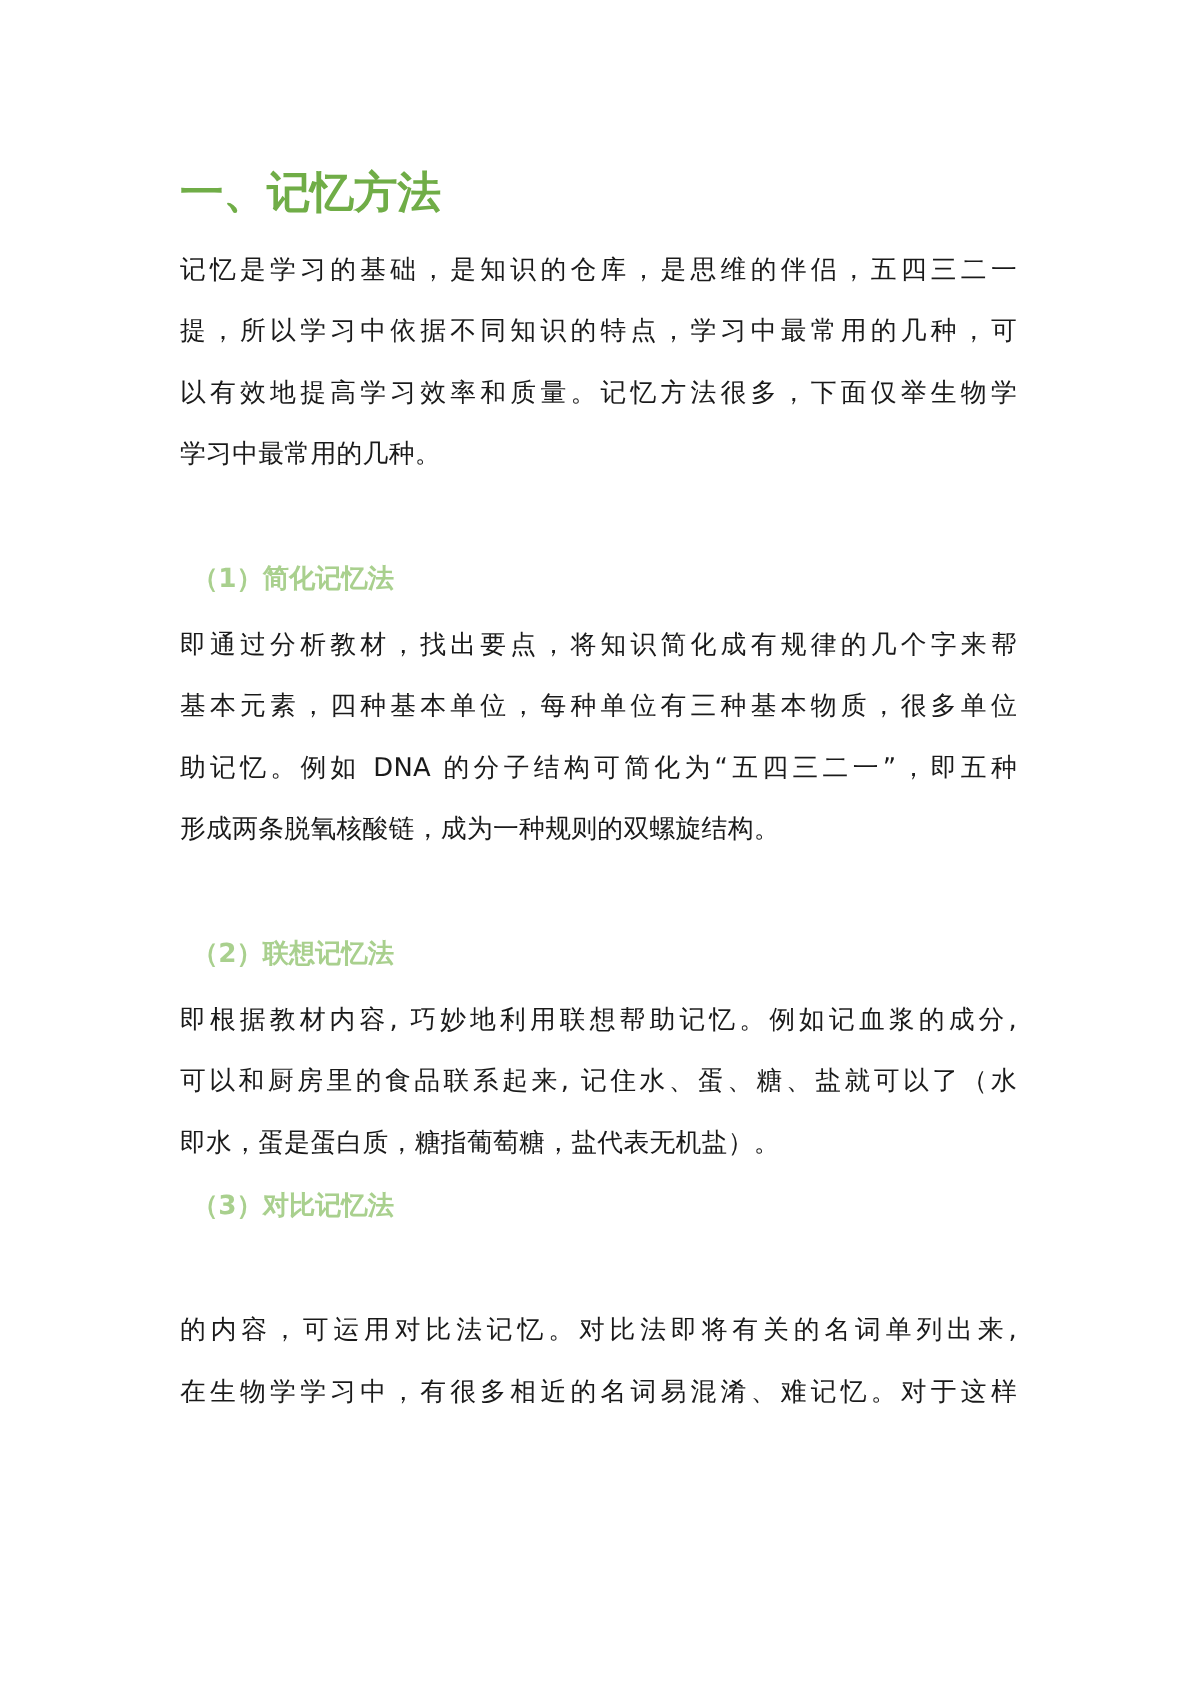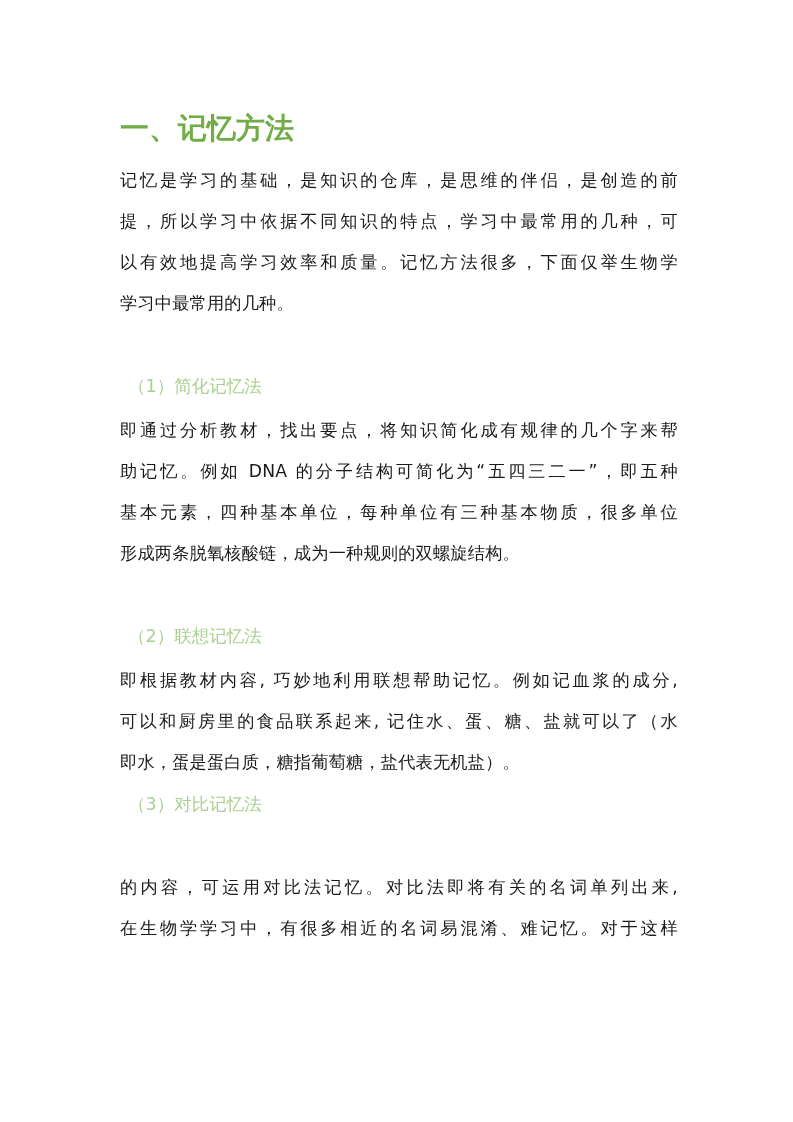--- a/index.html
+++ b/index.html
@@ -50,43 +50,43 @@
     .para .ln.last {
       text-align-last: left;
     }
     .h2 {
       position: absolute;
       left: 8px;
       font-size: 17.5px;
       line-height: 30px;
       color: #a9d08e;
       margin: 0;
-      font-weight: normal;
+      font-weight: bold;
       white-space: nowrap;
     }
   </style>
 </head>
 <body>
 
 <div class="page">
 
   <h1 class="h1">一、记忆方法</h1>
 
   <p class="para" style="top:160px;">
-    <span class="ln">记忆是学习的基础，是知识的仓库，是思维的伴侣，是创造的前</span>
+    <span class="ln">记忆是学习的基础，是知识的仓库，是思维的伴侣，五四三二一</span>
     <span class="ln">提，所以学习中依据不同知识的特点，学习中最常用的几种，可</span>
     <span class="ln">以有效地提高学习效率和质量。记忆方法很多，下面仅举生物学</span>
     <span class="ln last">学习中最常用的几种。</span>
   </p>
 
   <h2 class="h2" style="top:371px;">（1）简化记忆法</h2>
   <p class="para" style="top:410px;">
     <span class="ln">即通过分析教材，找出要点，将知识简化成有规律的几个字来帮</span>
+    <span class="ln">基本元素，四种基本单位，每种单位有三种基本物质，很多单位</span>
     <span class="ln">助记忆。例如  DNA 的分子结构可简化为“五四三二一”，即五种</span>
-    <span class="ln">基本元素，四种基本单位，每种单位有三种基本物质，很多单位</span>
     <span class="ln last">形成两条脱氧核酸链，成为一种规则的双螺旋结构。</span>
   </p>
 
   <h2 class="h2" style="top:621px;">（2）联想记忆法</h2>
   <p class="para" style="top:660px;">
     <span class="ln">即根据教材内容, 巧妙地利用联想帮助记忆。例如记血浆的成分,</span>
     <span class="ln">可以和厨房里的食品联系起来, 记住水、蛋、糖、盐就可以了（水</span>
     <span class="ln last">即水，蛋是蛋白质，糖指葡萄糖，盐代表无机盐）。</span>
   </p>
 

